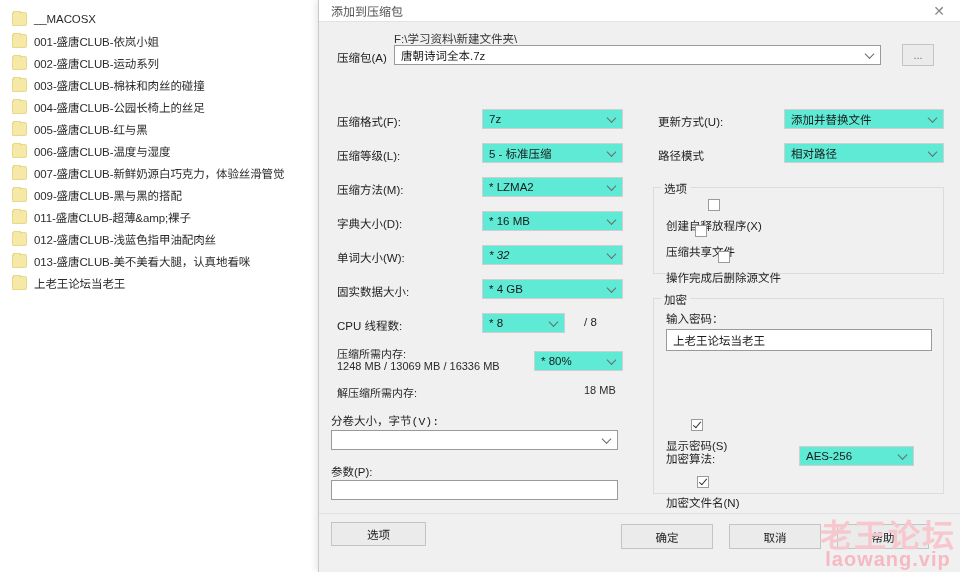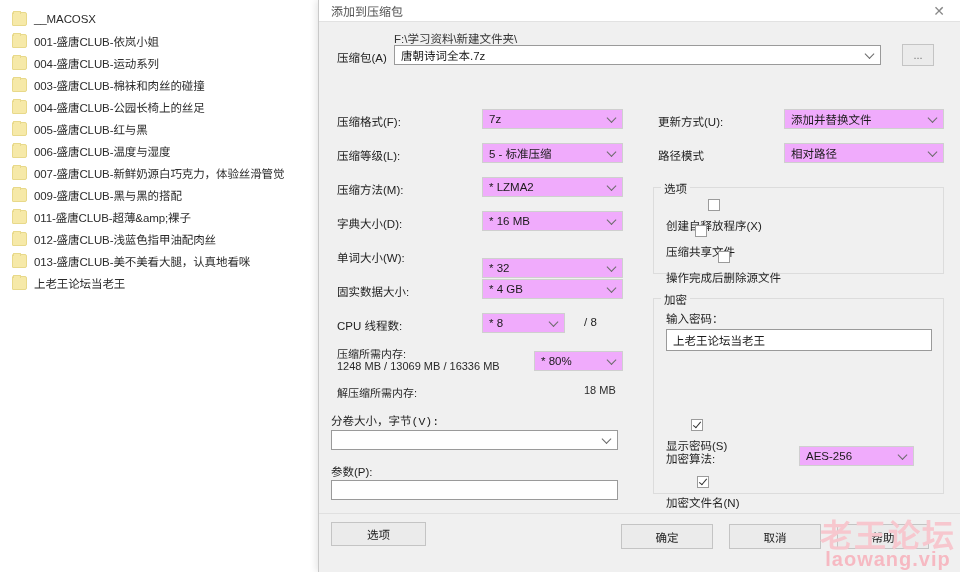--- a/index.html
+++ b/index.html
@@ -100,21 +100,21 @@
     padding: 0;
   }
 
   
   .lbl {
     font-size: 11.5px;
     color: #222;
     white-space: nowrap;
   }
   .combo {
-    background: #f0abfc;
+    background: #5eead4;
     border: 1px solid #cfcfcf;
     height: 20px;
     box-sizing: border-box;
     display: flex;
     align-items: center;
     padding: 0 18px 0 6px;
     font-size: 11.5px;
     color: #1a1a1a;
     position: relative;
     white-space: nowrap;
@@ -285,21 +285,21 @@
   <div class="file-row">
     <span class="folder-icon"></span>
     <span class="file-label">__MACOSX</span>
   </div>
   <div class="file-row">
     <span class="folder-icon"></span>
     <span class="file-label">001-盛唐CLUB-依岚小姐</span>
   </div>
   <div class="file-row">
     <span class="folder-icon"></span>
-    <span class="file-label">004-盛唐CLUB-运动系列</span>
+    <span class="file-label">002-盛唐CLUB-运动系列</span>
   </div>
   <div class="file-row">
     <span class="folder-icon"></span>
     <span class="file-label">003-盛唐CLUB-棉袜和肉丝的碰撞</span>
   </div>
   <div class="file-row">
     <span class="folder-icon"></span>
     <span class="file-label">004-盛唐CLUB-公园长椅上的丝足</span>
   </div>
   <div class="file-row">
@@ -356,21 +356,21 @@
     <div class="lbl lrow-lbl" style="top:125px;">压缩等级(L):</div>
     <div class="combo lrow-ctl" style="top:121px;">5 - 标准压缩</div>
 
     <div class="lbl lrow-lbl" style="top:159px;">压缩方法(M):</div>
     <div class="combo lrow-ctl" style="top:155px;">*  LZMA2</div>
 
     <div class="lbl lrow-lbl" style="top:193px;">字典大小(D):</div>
     <div class="combo lrow-ctl" style="top:189px;">*  16 MB</div>
 
     <div class="lbl lrow-lbl" style="top:227px;">单词大小(W):</div>
-    <div class="combo lrow-ctl" style="top:236px;">*  32</div>
+    <div class="combo lrow-ctl" style="top:223px;font-style:italic;">*  32</div>
 
     <div class="lbl lrow-lbl" style="top:261px;">固实数据大小:</div>
     <div class="combo lrow-ctl" style="top:257px;">*  4 GB</div>
 
     <div class="lbl lrow-lbl" style="top:295px;">CPU 线程数:</div>
     <div class="combo lrow-ctl" style="top:291px; width:83px;">*  8</div>
     <div class="right-val" style="left:265px; top:294px;">/ 8</div>
 
     <div class="mem-line" style="left:18px; top:323px;">压缩所需内存:</div>
     <div class="mem-line" style="left:18px; top:338px;">1248 MB / 13069 MB / 16336 MB</div>

